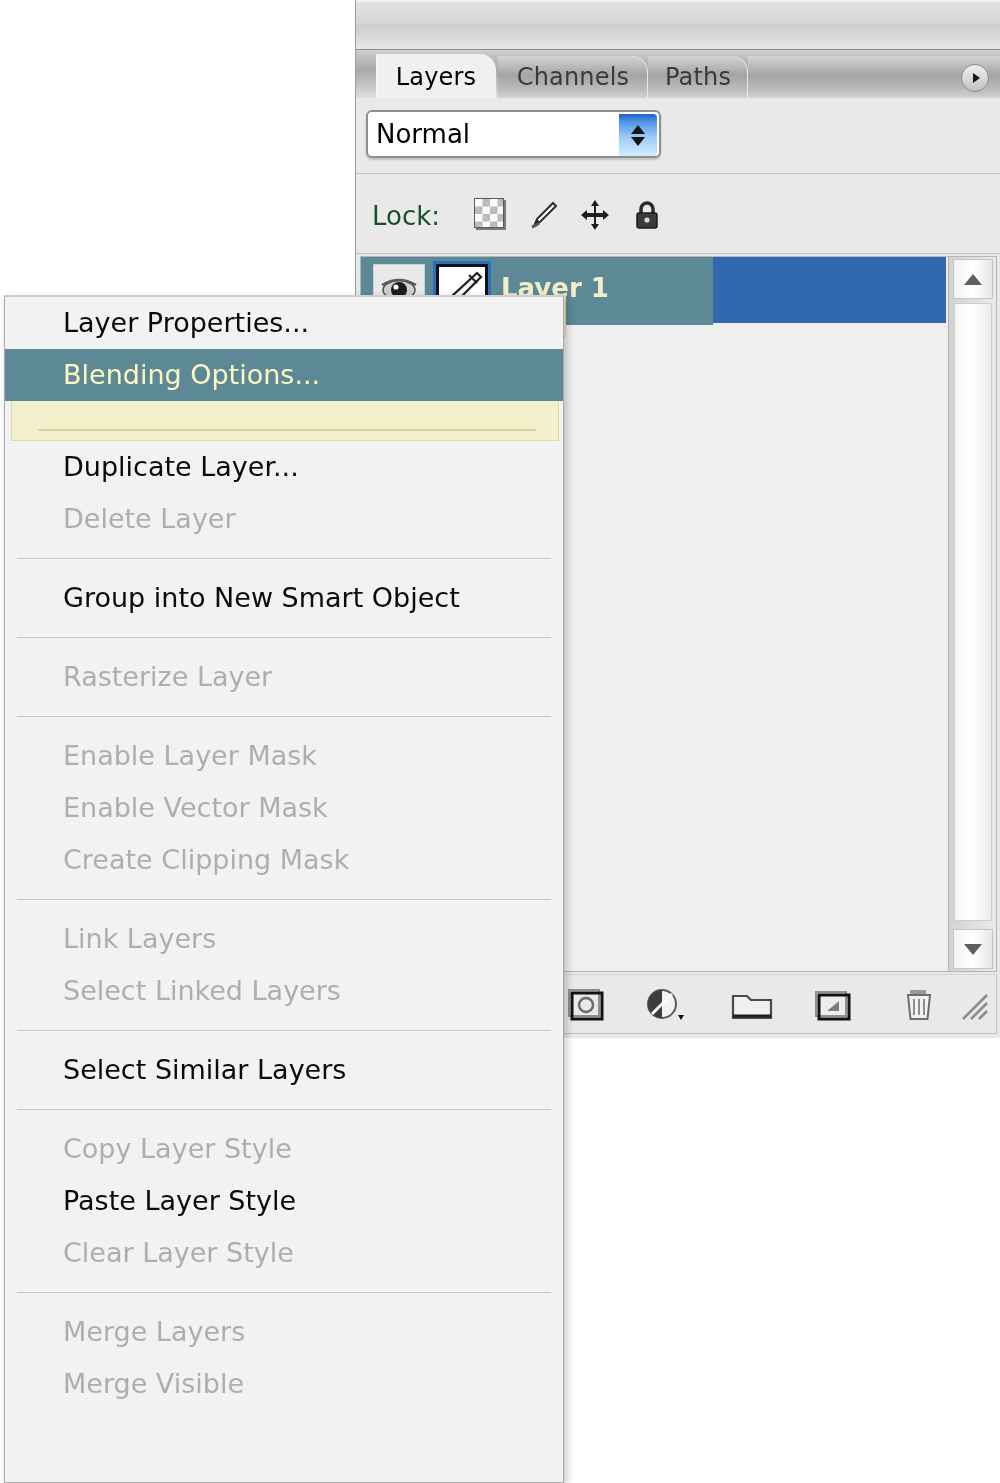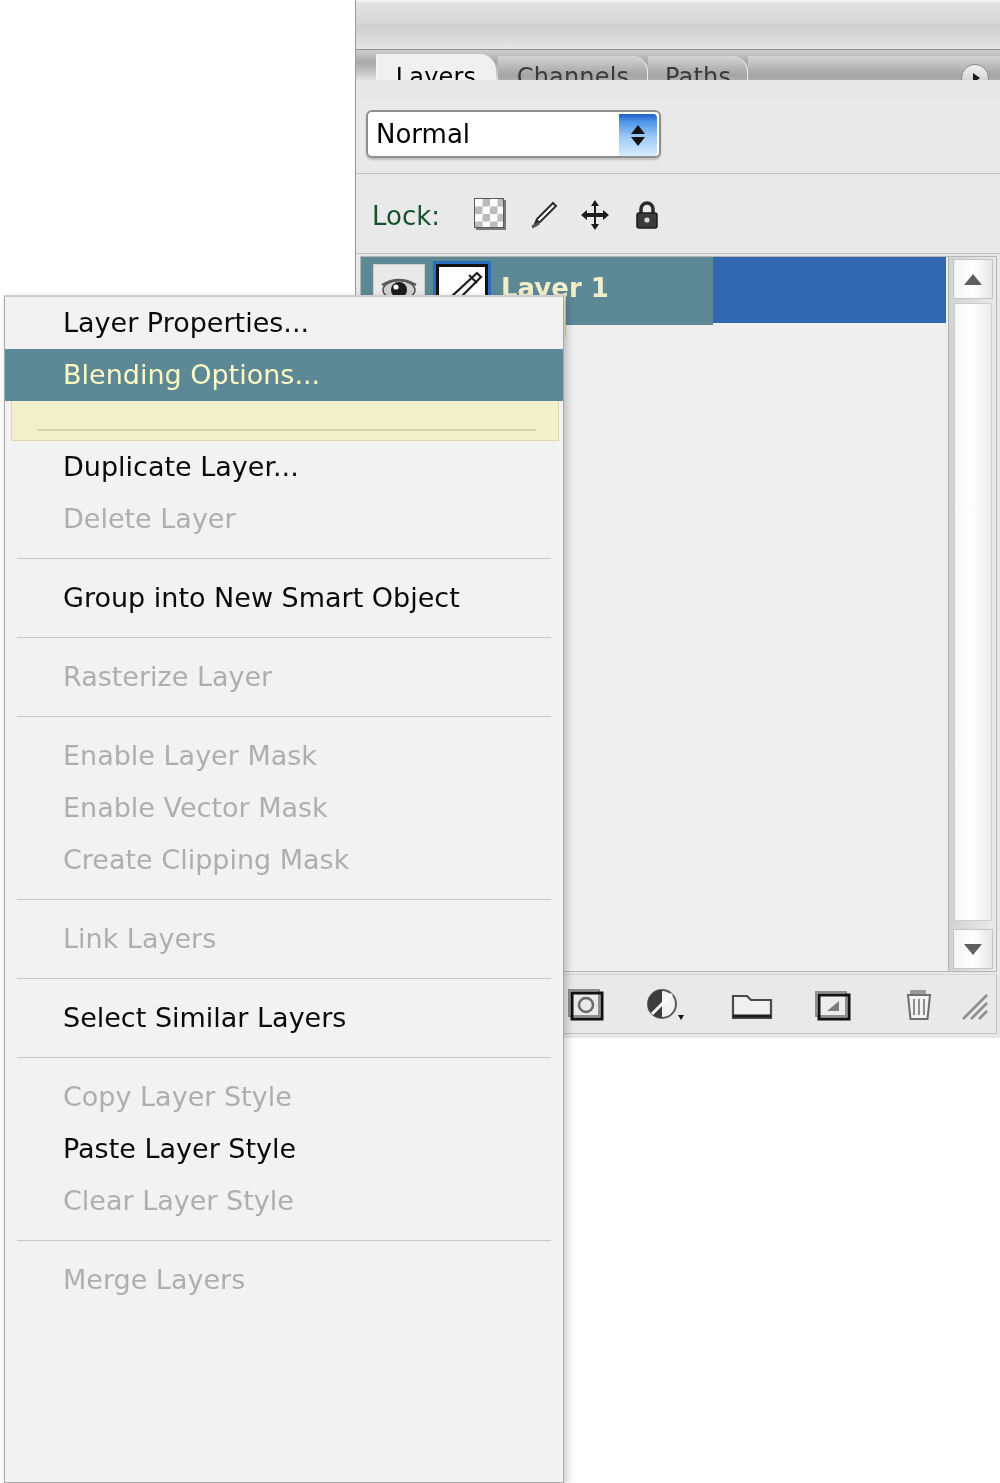--- a/index.html
+++ b/index.html
@@ -20,21 +20,21 @@
   
   .titlebar {
     position: absolute; left: 0; top: 0; width: 645px; height: 50px;
     background: linear-gradient(to bottom, #e3e3e3 0%, #d6d6d6 48%, #cdcdcd 52%, #e6e6e6 100%);
     border-bottom: 1px solid #8f8f8f;
   }
   .titlebar .topline { position:absolute; left:0; top:0; width:100%; height:2px; background:#f2f2f2; }
 
   
   .tabstrip {
-    position: absolute; left: 0; top: 50px; width: 645px; height: 30px;
+    position: absolute; left: 0; top: 50px; width: 645px; height: 48px;
     background: linear-gradient(to bottom, #cfcfcf 0%, #a8a8a8 40%, #c6c6c6 75%, #e0e0e0 100%);
     overflow: hidden;
   }
   .tab {
     position: absolute; top: 6px; height: 42px;
     font-size: 24px; color: #2a2a2a; letter-spacing: .2px;
     display: flex; align-items: center; justify-content: center;
     padding: 0 14px;
   }
   .tab.inactive {
@@ -401,20 +401,23 @@
         <span>Enable Vector Mask</span>
       </div>
       <div class="mi disabled">
         <span>Create Clipping Mask</span>
       </div>
       <div class="sep"></div>
 
       <div class="mi disabled">
         <span>Link Layers</span>
       </div>
+      <div class="mi disabled">
+        <span>Select Linked Layers</span>
+      </div>
       <div class="sep"></div>
 
       <div class="mi">
         <span>Select Similar Layers</span>
       </div>
       <div class="sep"></div>
 
       <div class="mi disabled">
         <span>Copy Layer Style</span>
       </div>
@@ -422,16 +425,19 @@
         <span>Paste Layer Style</span>
       </div>
       <div class="mi disabled">
         <span>Clear Layer Style</span>
       </div>
       <div class="sep"></div>
 
       <div class="mi disabled">
         <span>Merge Layers</span>
       </div>
+      <div class="mi disabled">
+        <span>Merge Visible</span>
+      </div>
     </div>
   </div>
 
 </div>
 
 </body></html>

